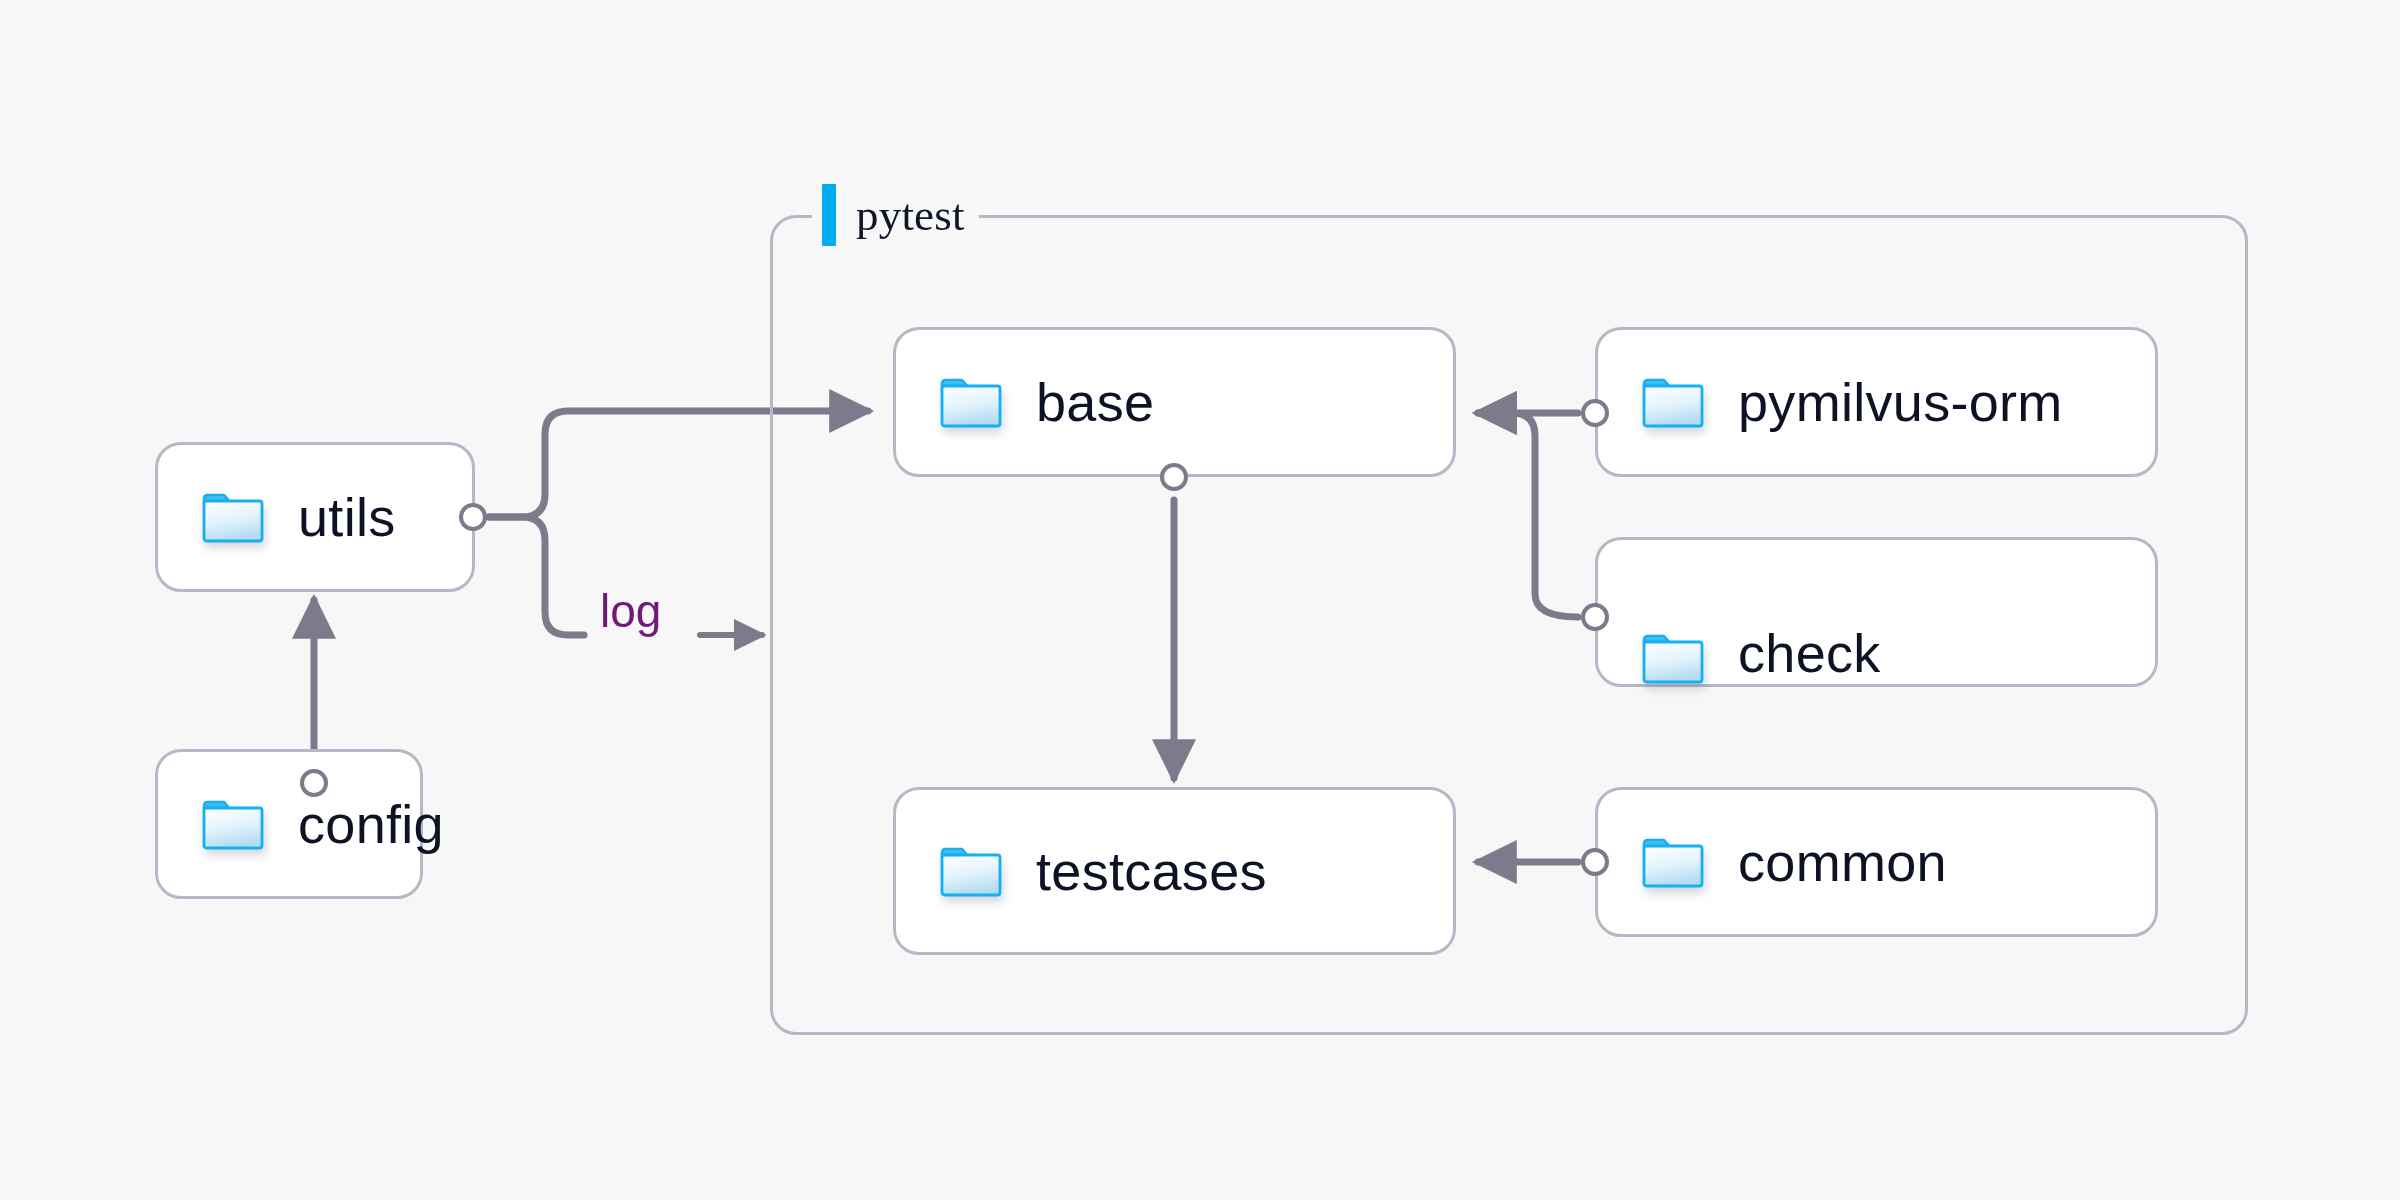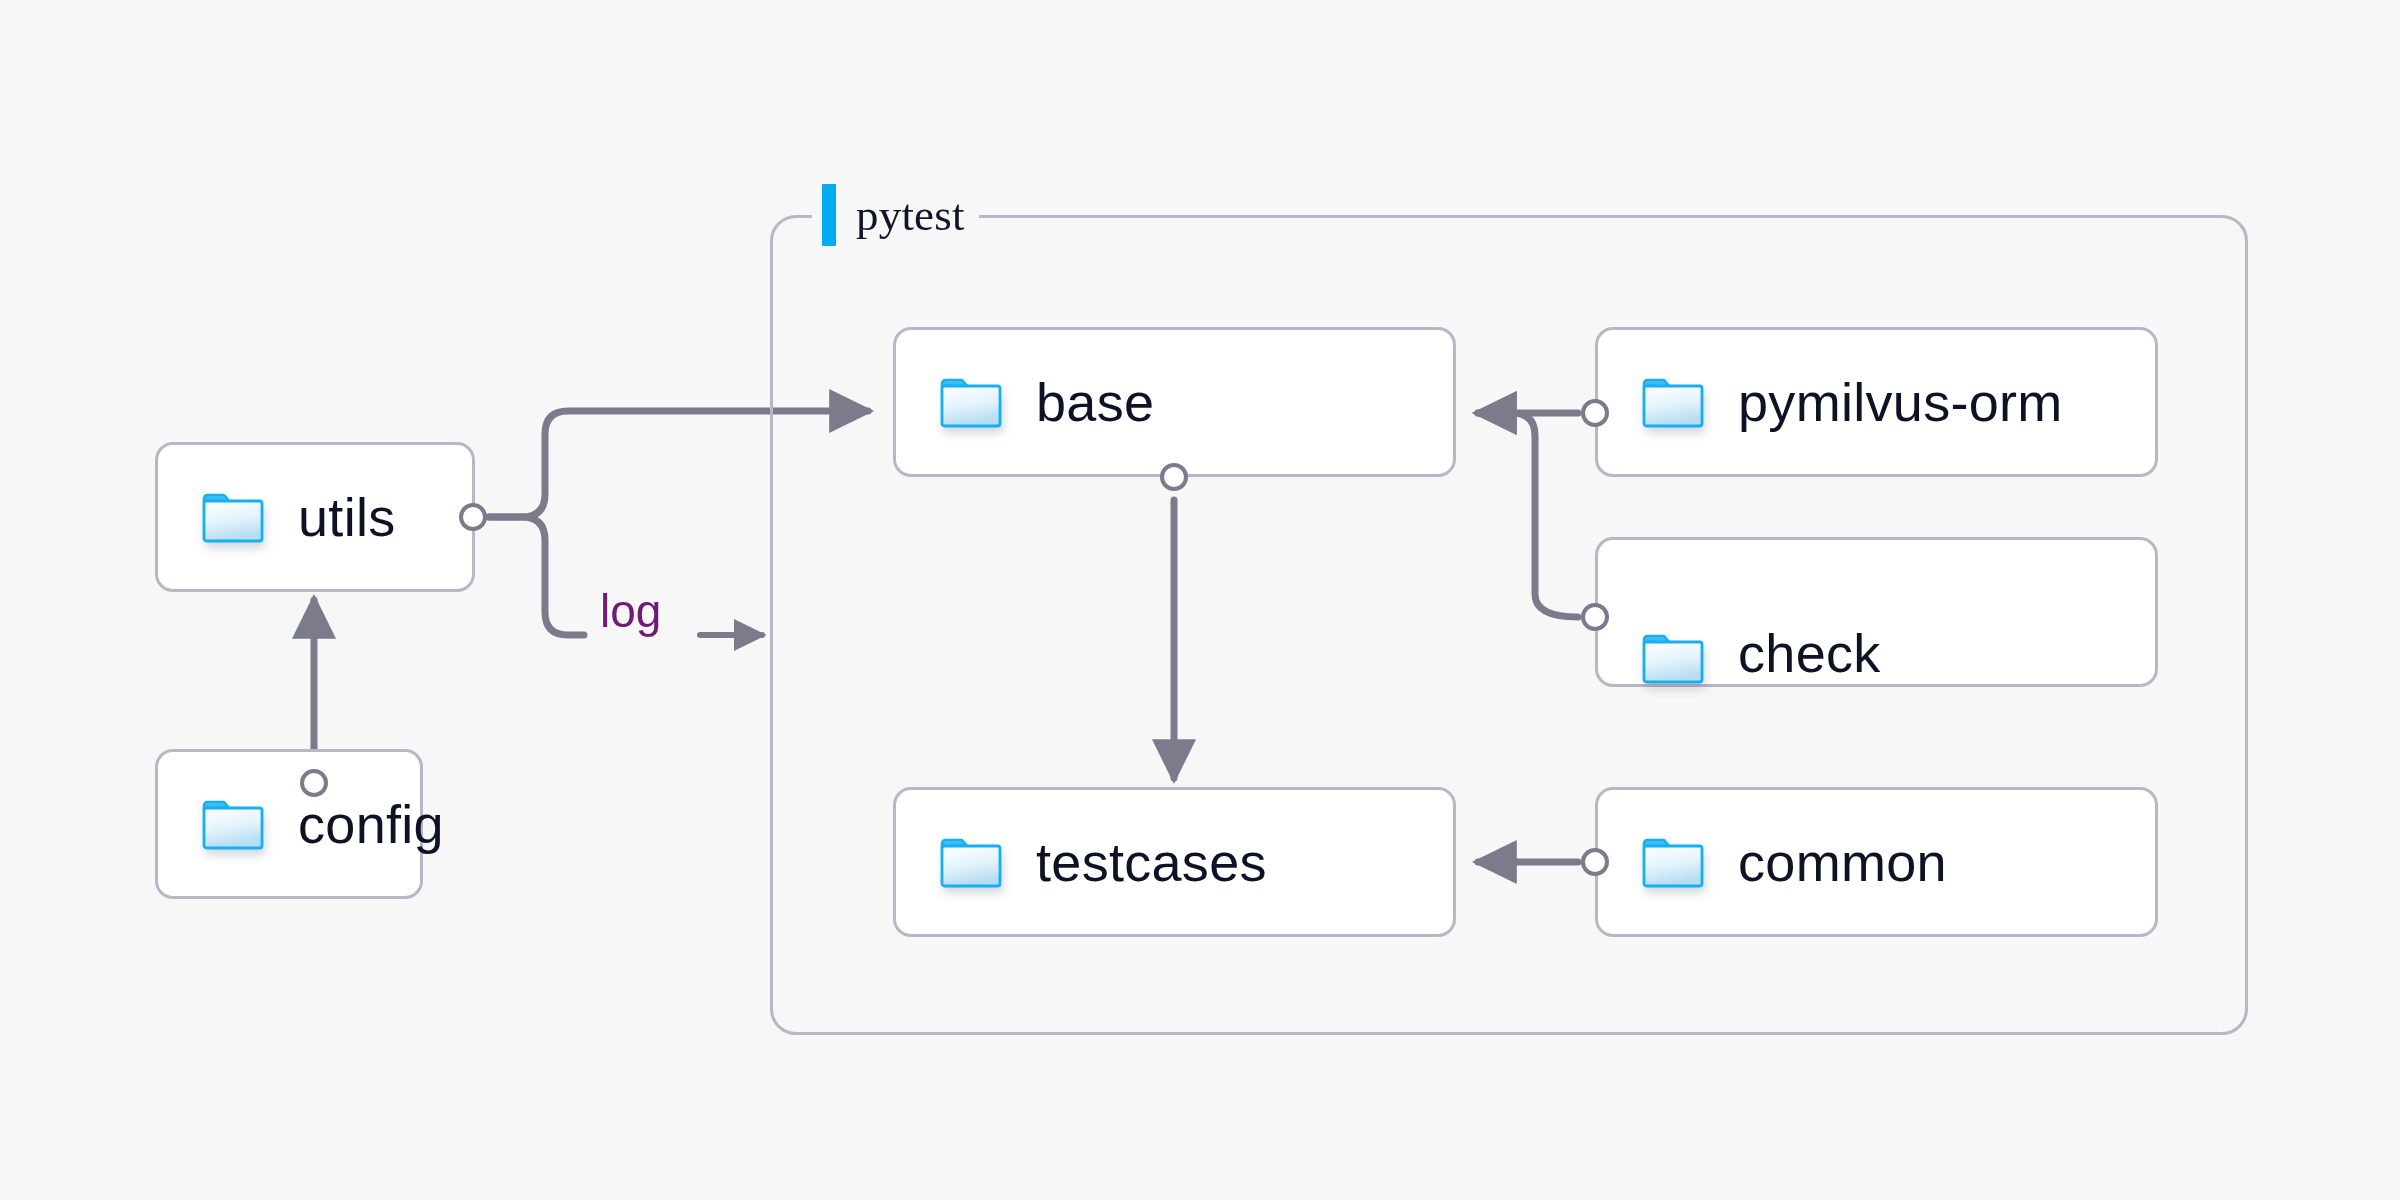--- a/index.html
+++ b/index.html
@@ -57,21 +57,21 @@
     letter-spacing: 0.2px;
     white-space: nowrap;
   }
 
   
   .node {
     position: absolute;
     box-sizing: border-box;
     background: #ffffff;
     border: 3px solid #b9b6c6;
-    border-radius: 18px;
+    border-radius: 26px;
     display: flex;
     align-items: center;
     padding-left: 44px;
     gap: 34px;
   }
   .node-label {
     font-size: 54px;
     color: #0d1325;
     white-space: nowrap;
     letter-spacing: 0.3px;
@@ -183,21 +183,21 @@
     <span class="folder-icon">
       <svg viewBox="0 0 62 52" xmlns="http://www.w3.org/2000/svg">
         <path d="M2 8 Q2 4 6 4 L22 4 L28 11 L24 13 L2 13 Z" fill="url(#folderTabGrad)" stroke="#16b0f0" stroke-width="2.6" stroke-linejoin="round"></path>
         <rect x="2" y="10" width="58" height="40" rx="2.5" fill="url(#folderGrad)" stroke="#16b0f0" stroke-width="2.8"></rect>
       </svg>
     </span>
     <span class="node-label">base</span>
   </div>
   <span class="port" style="left:1160px; top:463px;"></span>
 
-  <div class="node" style="left:893px; top:787px; width:563px; height:150px;">
+  <div class="node" style="left:893px; top:787px; width:563px; height:168px;">
     <span class="folder-icon">
       <svg viewBox="0 0 62 52" xmlns="http://www.w3.org/2000/svg">
         <path d="M2 8 Q2 4 6 4 L22 4 L28 11 L24 13 L2 13 Z" fill="url(#folderTabGrad)" stroke="#16b0f0" stroke-width="2.6" stroke-linejoin="round"></path>
         <rect x="2" y="10" width="58" height="40" rx="2.5" fill="url(#folderGrad)" stroke="#16b0f0" stroke-width="2.8"></rect>
       </svg>
     </span>
     <span class="node-label">testcases</span>
   </div>
 
   <div class="node" style="left:1595px; top:327px; width:563px; height:150px;">

